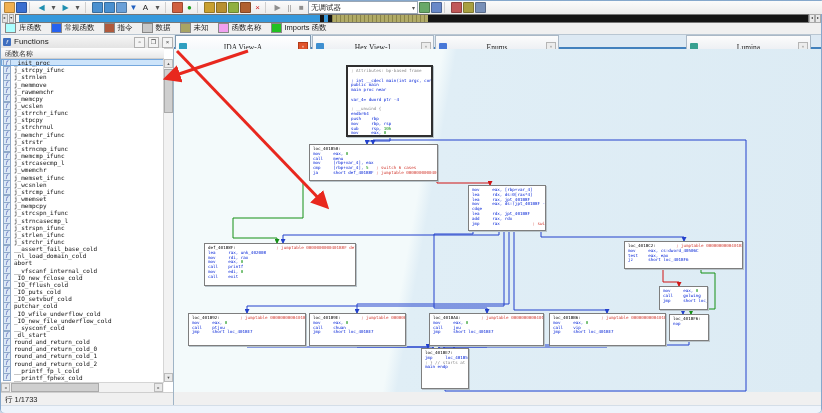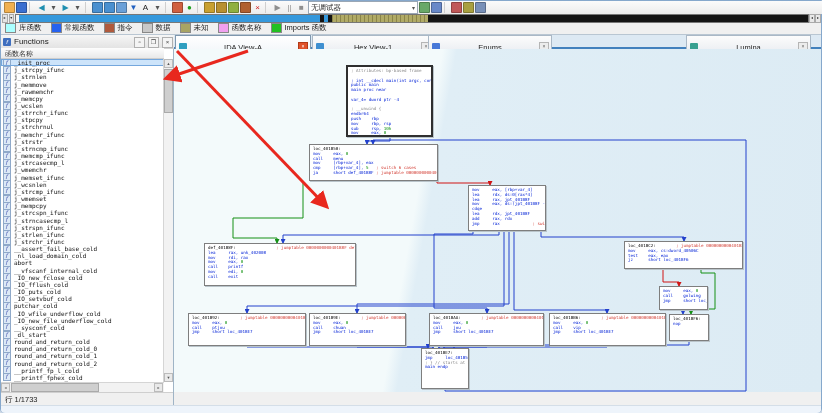--- a/index.html
+++ b/index.html
@@ -51,21 +51,21 @@
     font-size:4px;text-align:center;line-height:7px;color:#555;}
   #fvthumb{position:absolute;left:0px;top:10px;width:9px;height:44px;background:#cfcfcf;border:1px solid #aaa;box-sizing:border-box;}
   #fhscroll{position:absolute;left:0;top:347px;width:163px;height:10px;background:#f2f2f2;border-top:1px solid #d5d5d5;}
   #fhthumb{position:absolute;left:10px;top:0px;width:88px;height:9px;background:#cfcfcf;border:1px solid #aaa;box-sizing:border-box;}
   #fstatus{position:absolute;left:0;top:357px;width:172px;height:13px;background:#f0f0f0;border-top:1px solid #cfcfcf;
     font-size:7.5px;color:#222;padding:2px 0 0 4px;box-sizing:border-box;}
   
   #tabbar{position:absolute;left:173px;top:34px;width:647px;height:14px;background:#dde9f3;}
   #tabline{position:absolute;left:0;bottom:0;width:647px;height:2px;background:#4381bd;}
   .tab{position:absolute;top:0;height:24px;background:linear-gradient(#fcfcfc,#e4e8ee);border:1px solid #aab8c6;
-    box-sizing:border-box;display:flex;align-items:center;font-size:7.5px;color:#222;}
+    box-sizing:border-box;display:flex;align-items:center;font-size:7.5px;color:#222;font-family:Liberation Serif, serif;}
   .tab.active{background:linear-gradient(#ffffff,#eef3f8);border-color:#7f97ad;}
   .tab .tic{width:8px;height:8px;margin:0 3px;flex:0 0 auto;border-radius:1px;}
   .tab .lbl{flex:1;text-align:center;}
   .tab .cls{width:8px;height:8px;margin:0 2px;border:1px solid #b5b5b5;background:#ececec;
     font-size:5px;line-height:7px;text-align:center;color:#666;flex:0 0 auto;}
   .tab.active .cls{background:#e0532b;border-color:#b23a17;color:#fff;}
   
   #canvas{position:absolute;left:173px;top:48px;width:647px;height:343px;
     background:linear-gradient(100deg,#f3fafb 0%,#f3fafb 38%,#e0eef6 40%,#dcebf4 100%);overflow:hidden;}
   .gnode{position:absolute;background:#fff;border:1px solid #7e7e7e;box-shadow:1px 1px 0 #b9c4ca;
@@ -256,21 +256,21 @@
       <div class="tab active" style="left: 1px; width: 136px;">
         <span class="tic" style="background: rgb(47, 159, 192);"></span>
         <span class="lbl">IDA View-A</span>
         <span class="cls">×</span>
       </div>
       <div class="tab" style="left: 138px; width: 122px;">
         <span class="tic" style="background: rgb(63, 143, 208);"></span>
         <span class="lbl">Hex View-1</span>
         <span class="cls">×</span>
       </div>
-      <div class="tab" style="left: 254px; width: 124px;">
+      <div class="tab" style="left: 261px; width: 124px;">
         <span class="tic" style="background: rgb(72, 120, 216);"></span>
         <span class="lbl">Enums</span>
         <span class="cls">×</span>
       </div>
       <div class="tab" style="left: 512px; width: 125px;">
         <span class="tic" style="background: rgb(56, 160, 144);"></span>
         <span class="lbl">Lumina</span>
         <span class="cls">×</span>
       </div>
     </div>

